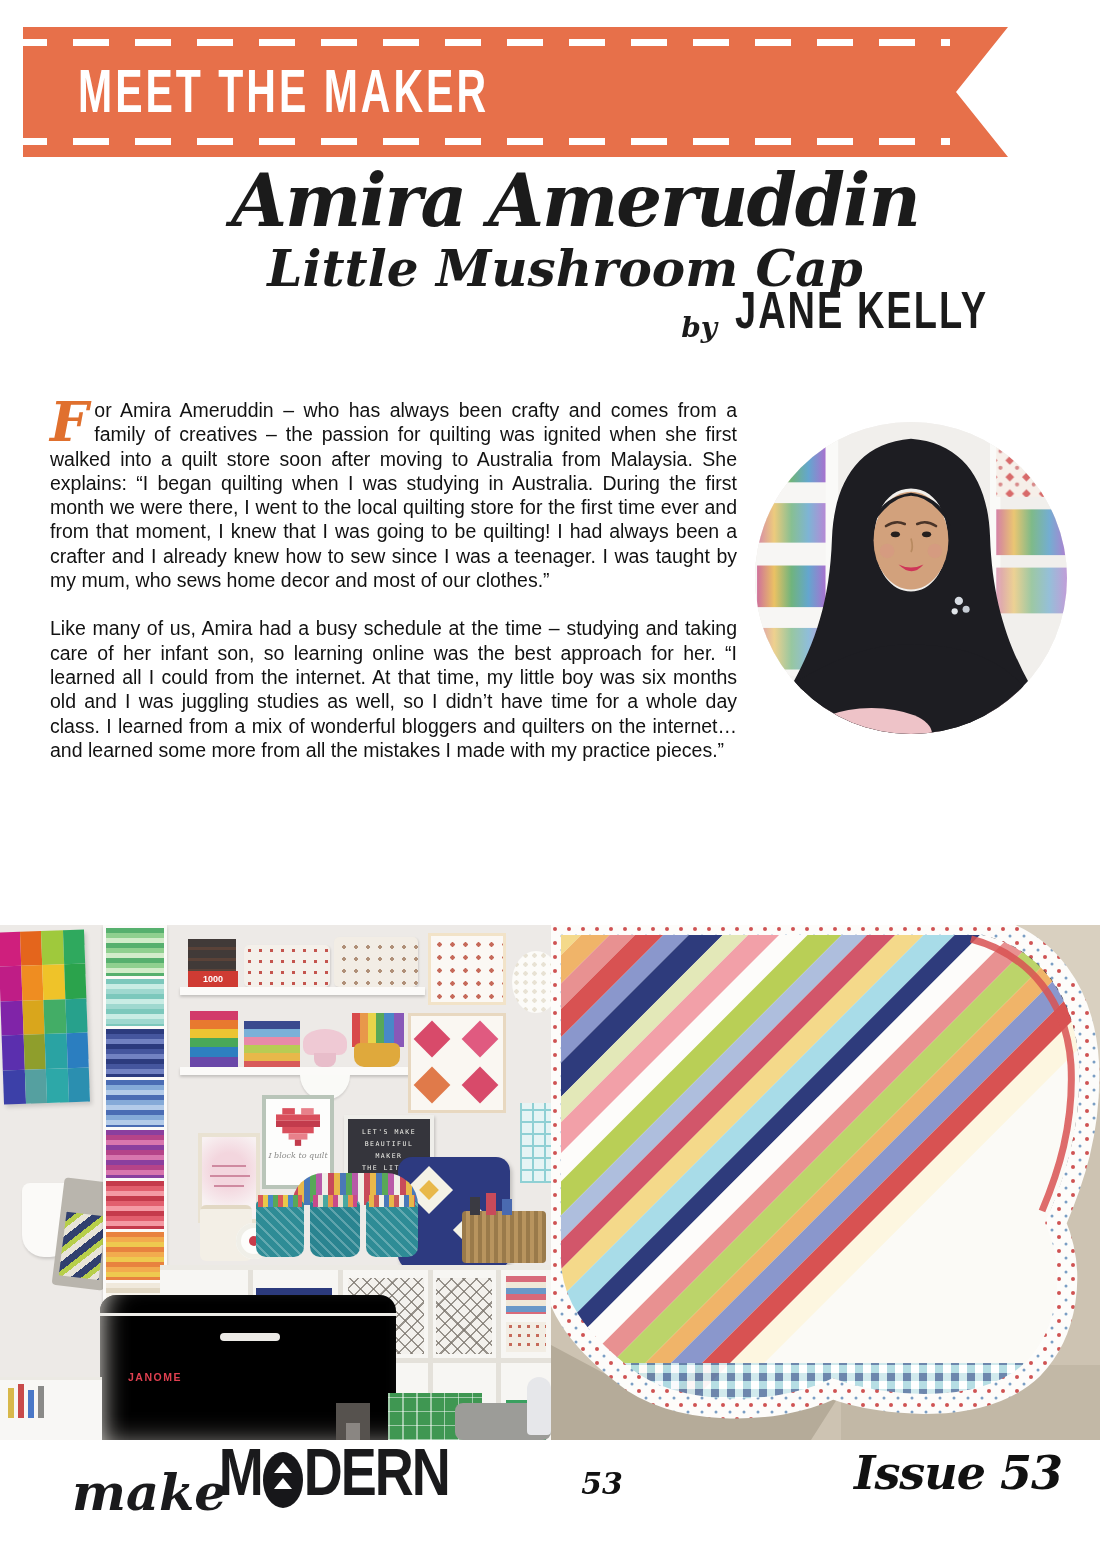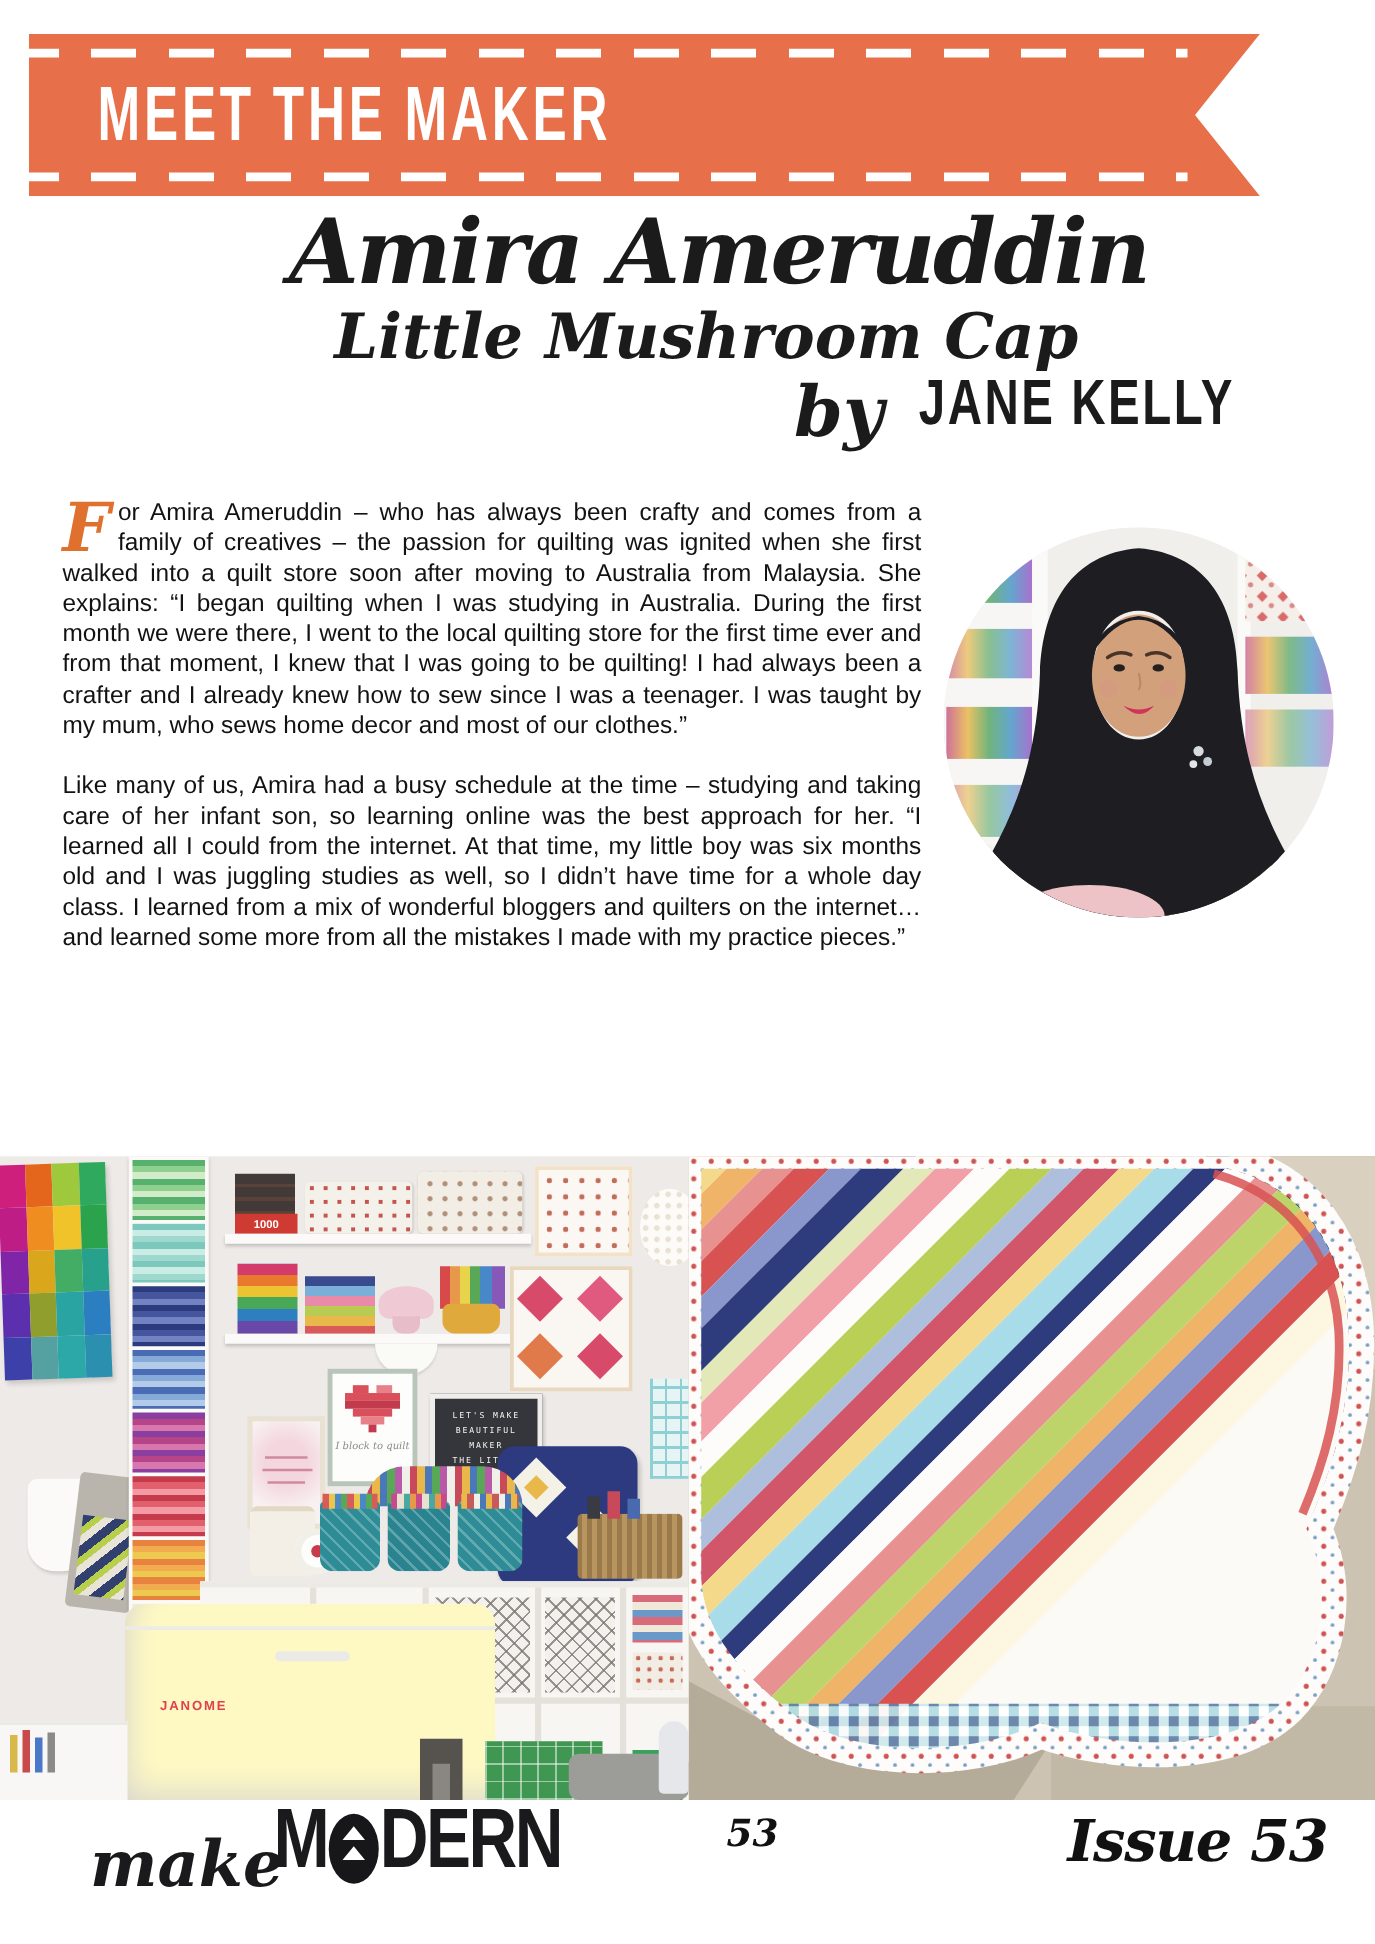--- a/index.html
+++ b/index.html
@@ -18,21 +18,21 @@
   .banner-label { position:absolute; left:55px; top:50%; transform:translateY(-50%) scaleY(1.5);
             transform-origin:left center; color:#fff; font-weight:bold; font-size:41px;
             letter-spacing:3px; font-family:"Liberation Sans",sans-serif; }
 
   
   .titles { position:absolute; top:163px; left:0; width:1100px; text-align:center; color:#1b1b1b; }
   .script { font-family:"DejaVu Serif", serif; font-style:italic; font-weight:bold; }
   .t-name { font-size:72px; line-height:1.05; letter-spacing:-2px; transform:translateX(25px); }
   .t-biz  { font-size:50px; line-height:1.05; margin-top:4px; transform:translateX(15px); }
   .t-by   { text-align:right; padding-right:112px; margin-top:2px; }
-  .t-by .by { font-size:56px; margin-right:28px; vertical-align:-6px; }
+  .t-by .by { font-size:28px; margin-right:18px; vertical-align:-6px; }
   .t-by .nm { display:inline-block; font-weight:bold; font-size:38px; letter-spacing:2px;
               transform:scaleY(1.35); transform-origin:center bottom; }
 
   
   .article { position:absolute; top:398px; left:50px; width:1005px; font-size:19.5px;
              line-height:24.3px; text-align:justify; color:#121212; }
   .article p { margin-bottom:24px; }
   .portrait { float:right; width:312px; height:312px; border-radius:50%; overflow:hidden;
               margin:24px -12px 16px 18px; background:#f2f0ee; }
   .dropcap { float:left; font-family:"DejaVu Serif",serif; font-style:italic; font-weight:bold;
@@ -62,21 +62,21 @@
   .logo .mk { font-family:"DejaVu Serif",serif; font-style:italic; font-weight:bold;
               font-size:51px; margin-right:-8px; vertical-align:-12px; }
   .logo .md { display:inline-block; font-weight:bold; font-size:54px; letter-spacing:-2px;
               transform:scaleY(1.25); transform-origin:center bottom; }
   .egg { display:inline-block; width:40px; height:56px; background:#17171a; border-radius:50%;
          position:relative; vertical-align:-10px; margin:0 1px; }
   .egg i { position:absolute; left:50%; width:0; height:0; transform:translateX(-50%);
          border-left:9px solid transparent; border-right:9px solid transparent;
          border-bottom:11px solid #fff; }
   .egg i.t1 { top:10px; } .egg i.t2 { top:26px; }
-  .pageno { position:absolute; left:562px; top:10px; width:80px; text-align:center;
+  .pageno { position:absolute; left:562px; top:26px; width:80px; text-align:center;
             font-family:"DejaVu Serif",serif; font-style:italic; font-weight:bold; font-size:30px; }
   .issue  { position:absolute; right:38px; top:6px; font-family:"DejaVu Serif",serif;
             font-style:italic; font-weight:bold; font-size:46px; letter-spacing:-1px; }
 </style>
 </head>
 <body>
 
 <div class="page">
 
   <div class="banner">
@@ -277,21 +277,21 @@
         <i class="ab lattice" style="left:188px;top:8px;width:76px;height:76px;"></i>
         <i class="ab lattice" style="left:276px;top:8px;width:56px;height:76px;"></i>
         <i class="ab" style="left:346px;top:6px;width:40px;height:38px;background:repeating-linear-gradient(180deg,#d86a7a 0 6px,#f0e8d8 6px 12px,#6a98c8 12px 18px);"></i>
         <i class="ab" style="left:346px;top:52px;width:40px;height:30px;background:radial-gradient(circle,#c66a5a 1.6px,transparent 2px) 0 0/9px 9px,#f2ede4;"></i>
         <i class="ab" style="left:8px;top:56px;width:74px;height:28px;background:repeating-linear-gradient(90deg,#58a858 0 8px,#c84a4a 8px 16px,#e8d44a 16px 24px,#4a78b8 24px 32px);"></i>
         <i class="ab" style="left:8px;top:100px;width:74px;height:70px;background:repeating-linear-gradient(90deg,#c85a5a 0 5px,#e8e0d0 5px 9px,#4a88b8 9px 14px,#e8b84a 14px 18px,#58a878 18px 23px);"></i>
         <i class="ab" style="left:96px;top:100px;width:76px;height:70px;background:repeating-linear-gradient(180deg,#f6f4f0 0 10px,#e8e4dc 10px 14px);"></i>
         <i class="ab" style="left:346px;top:130px;width:40px;height:40px;background:#3aa060;"></i>
       </div>
 
-      <div class="ab" style="left:100px;top:358px;width:296px;height:157px;background:#fef9c3;border-radius:16px 16px 0 0;box-shadow:inset 0 -30px 30px -26px #d8d5cf, inset 22px 0 24px -20px #d8d5cf;">
+      <div class="ab" style="left:100px;top:370px;width:296px;height:157px;background:#000000;border-radius:16px 16px 0 0;box-shadow:inset 0 -30px 30px -26px #d8d5cf, inset 22px 0 24px -20px #d8d5cf;">
         <div class="ab brand" style="left:28px;top:76px;">JANOME</div>
         <i class="ab" style="left:0;top:18px;width:296px;height:3px;background:#ecebe7;"></i>
         <i class="ab" style="left:236px;top:108px;width:34px;height:49px;background:#56524e;"></i>
         <i class="ab" style="left:246px;top:128px;width:14px;height:29px;background:#8a8682;"></i>
         <i class="ab" style="left:120px;top:38px;width:60px;height:8px;border-radius:4px;background:#eceae6;"></i>
       </div>
 
       <div class="ab" style="left:0;top:452px;width:102px;height:63px;background:#f8f7f5;border-top:3px solid #eceae4;">
         <i class="ab" style="left:8px;top:8px;width:6px;height:30px;background:#d8b84a;"></i>
         <i class="ab" style="left:18px;top:4px;width:6px;height:34px;background:#c84a4a;"></i>

